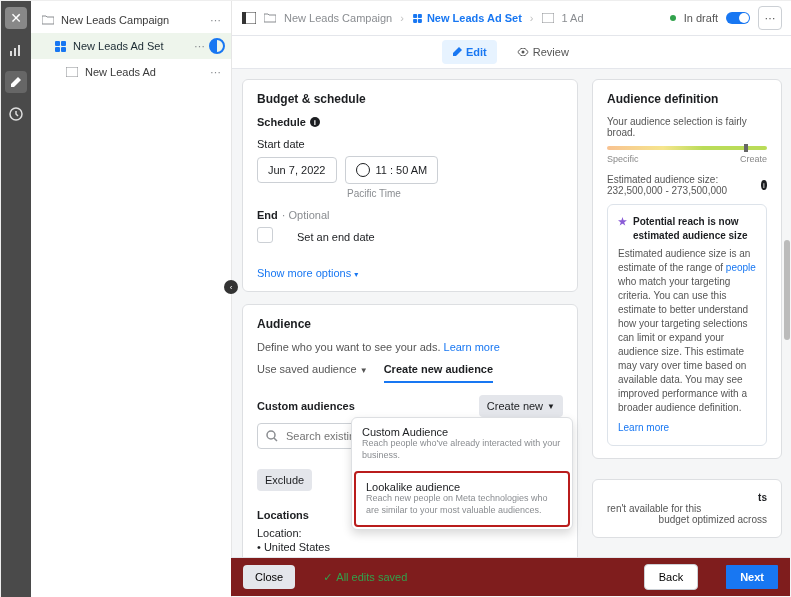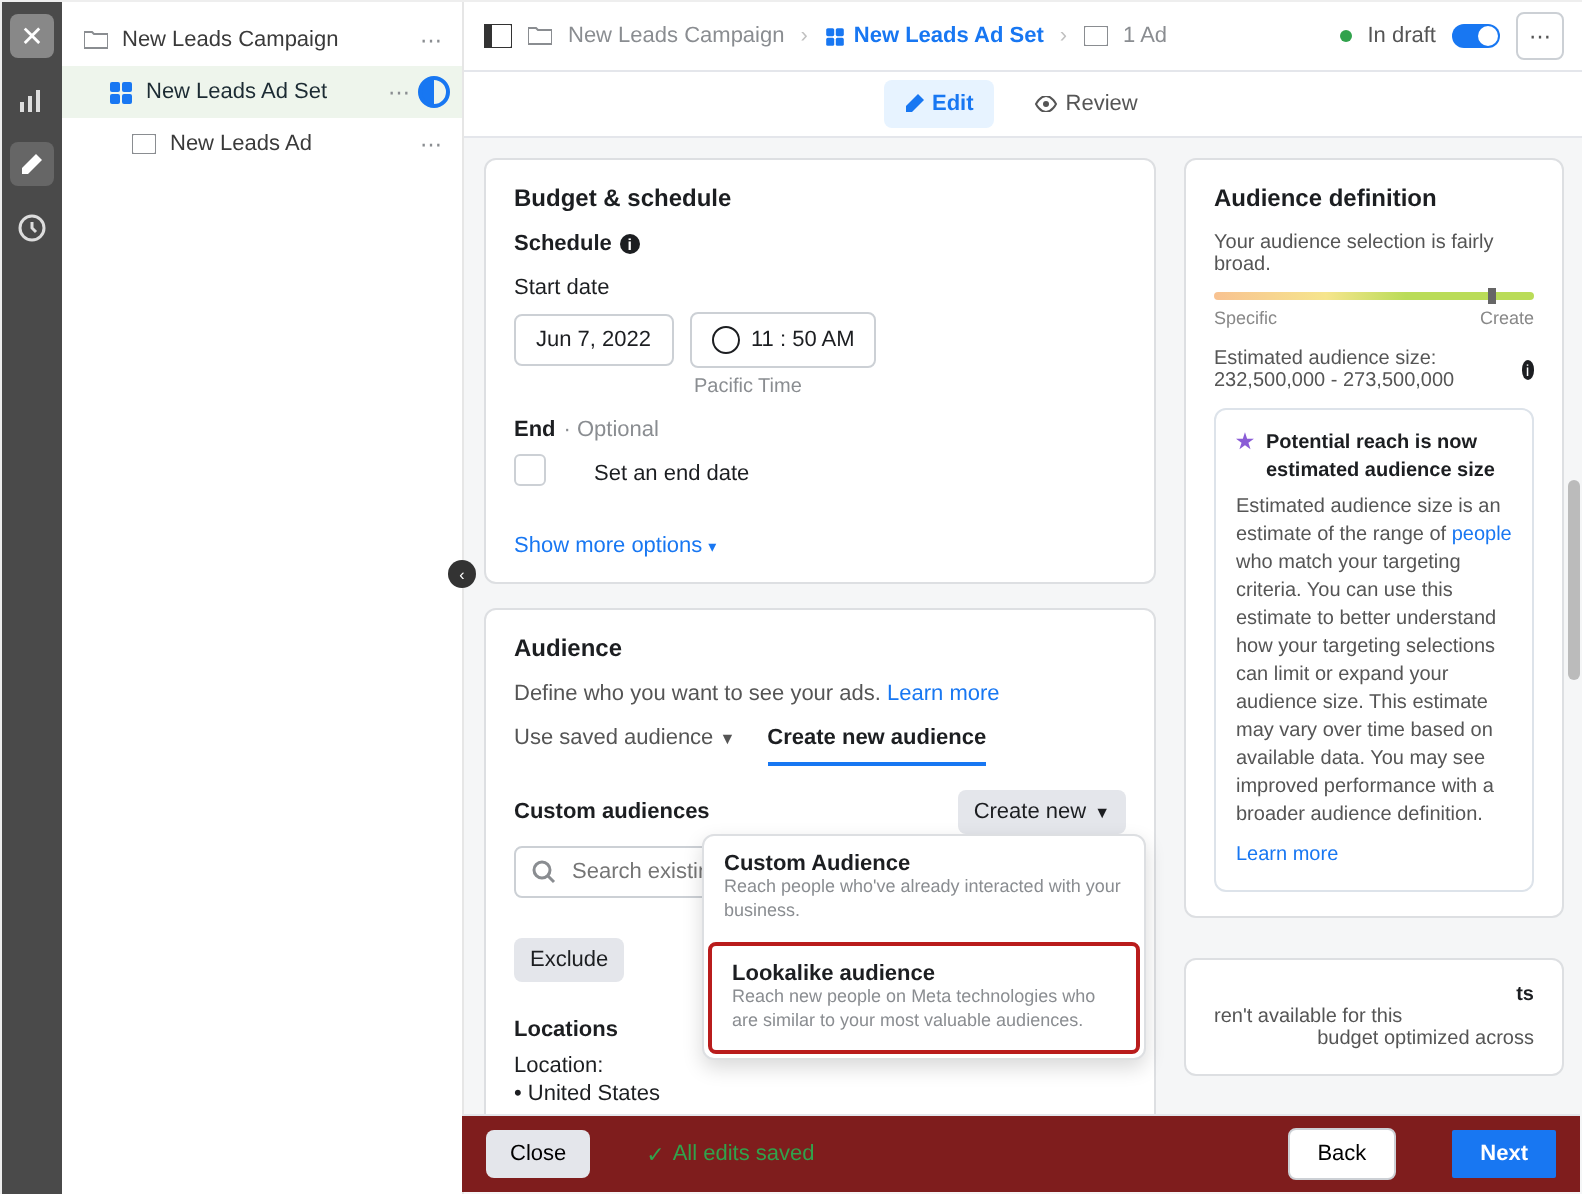--- a/index.html
+++ b/index.html
@@ -56,21 +56,21 @@
 .aud-tab{padding-bottom:6px;font-size:11px;color:#555;cursor:pointer}
 .aud-tab.active{font-weight:700;color:#1c1e21;border-bottom:2px solid #1877f2}
 .row-between{display:flex;justify-content:space-between;align-items:center}
 .gray-btn{background:#e4e6eb;border:none;border-radius:4px;padding:5px 8px;font-size:11px;color:#1c1e21;display:flex;align-items:center;gap:4px}
 .search-row{border:1px solid #ccd0d5;border-radius:4px;display:flex;align-items:center;padding:5px 8px;gap:6px;margin-top:6px}
 .search-row input{border:none;outline:none;flex:1;font-size:11px;color:#555}
 .small-text{font-size:11px;color:#1c1e21;margin-top:2px}
 .mt8{margin-top:10px}
 .dropdown{position:absolute;right:-10px;top:22px;width:220px;background:#fff;border:1px solid #dddfe2;border-radius:6px;box-shadow:0 4px 10px rgba(0,0,0,.15);overflow:hidden}
 .dd-item{padding:8px 10px}
-.dd-title{font-size:11px;color:#1c1e21;font-weight:700}
+.dd-title{font-size:11px;color:#1c1e21;font-weight:400}
 .dd-sub{font-size:9px;color:#8a8d91;line-height:1.3}
 .dd-item.hl{border:2px solid #b91c1c;border-radius:4px;margin:2px}
 .rel{position:relative}
 .aud-def h3{font-size:12px}
 .aud-broad{font-size:10px;color:#555}
 .gradient{height:4px;background:linear-gradient(90deg,#f8c291 0%,#f6e58d 35%,#badc58 60%,#badc58 100%);border-radius:2px;margin:8px 0 4px;position:relative}
 .gradient::after{content:"";position:absolute;right:12%;top:-2px;width:4px;height:8px;background:#666}
 .range-labels{display:flex;justify-content:space-between;font-size:9px;color:#888}
 .est{font-size:10px;color:#555;margin-top:10px;display:flex;align-items:center;gap:4px}
 .info-box{border:1px solid #dde3ea;border-radius:6px;padding:10px;margin-top:8px;font-size:10px;color:#555;line-height:1.4}

